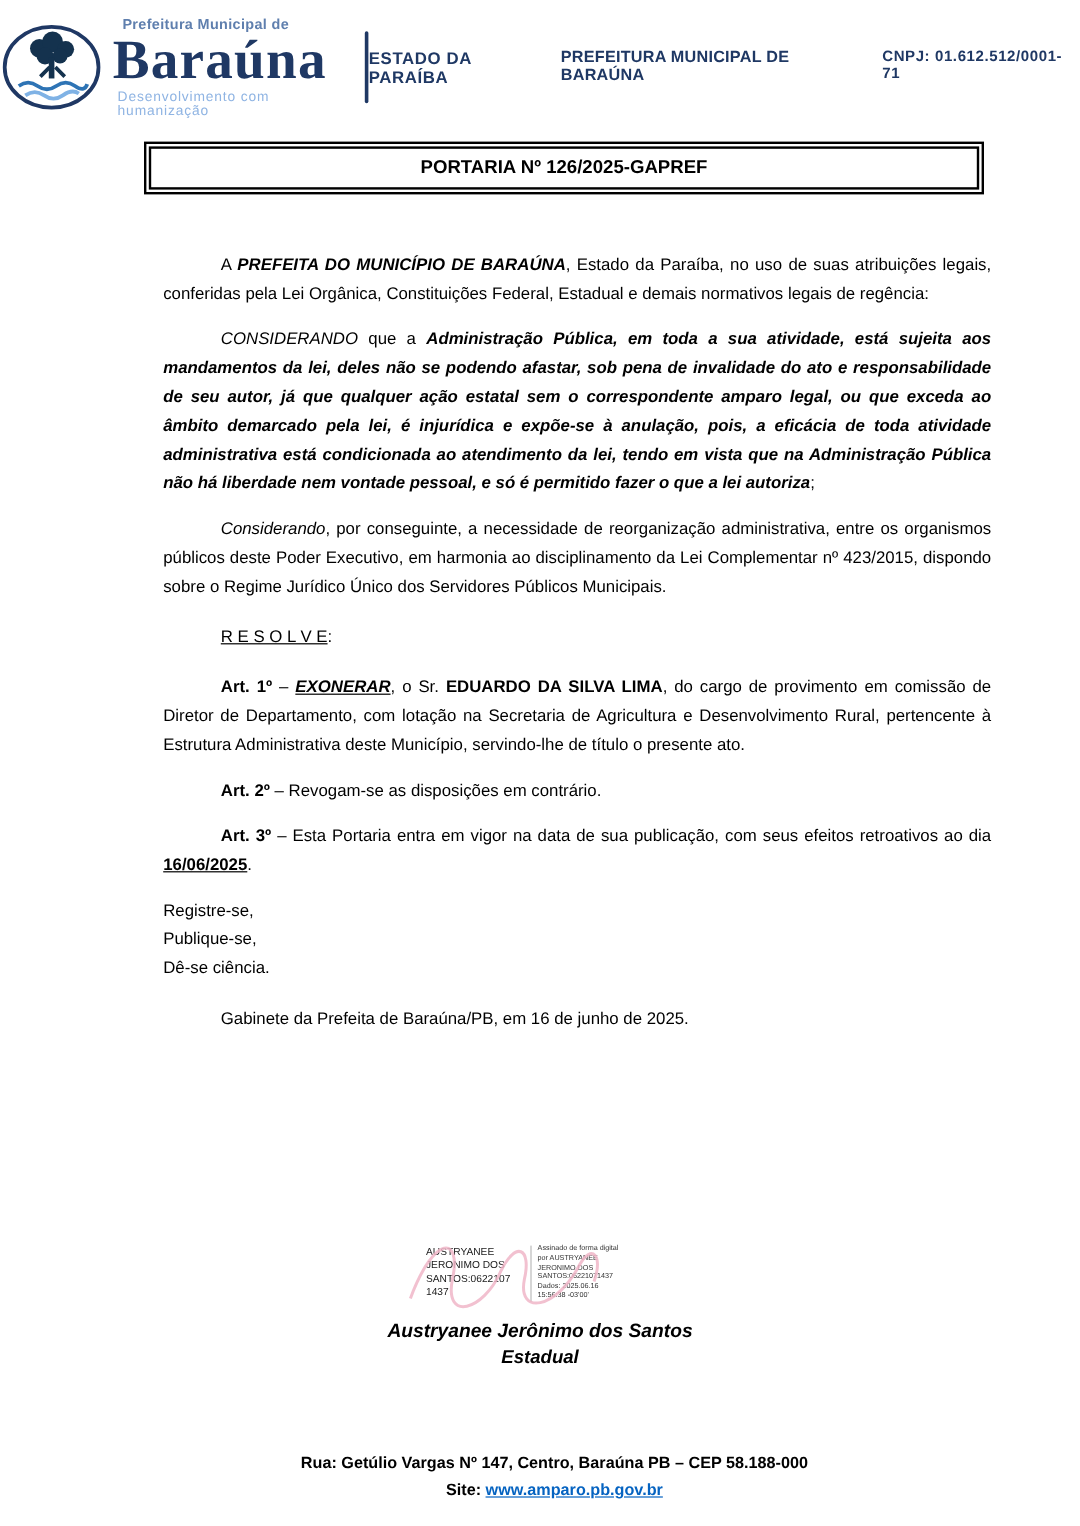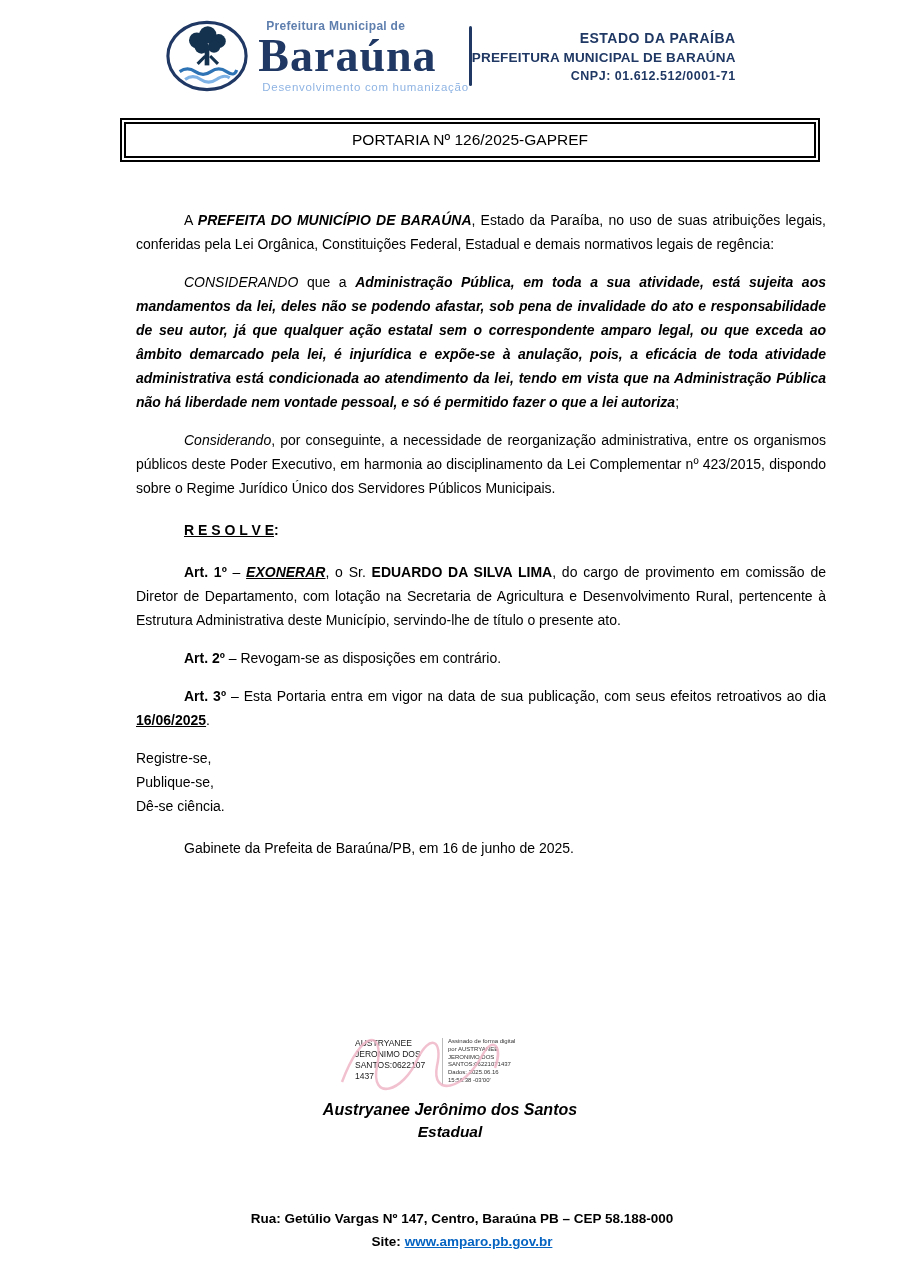--- a/index.html
+++ b/index.html
@@ -7,35 +7,35 @@
         color:#000;font-family:"Liberation Sans",sans-serif;}
   
   .header{display:flex;align-items:center;justify-content:center;padding-top:12px;}
   .logo{display:flex;align-items:center;gap:8px;}
   .emblem{width:86px;height:88px;flex:0 0 auto;}
   .logo-text{display:flex;flex-direction:column;align-items:flex-start;}
   .logo-pre{font-size:12px;color:#5f7fae;font-weight:bold;margin-left:8px;letter-spacing:.3px;}
   .logo-name{font-family:"Liberation Serif",serif;font-size:46px;font-weight:bold;color:#1f3864;line-height:1.02;letter-spacing:1px;}
   .logo-tagline{font-size:11.5px;color:#8fb4e3;letter-spacing:.7px;margin-top:2px;margin-left:4px;}
   .header-divider{width:3px;height:60px;background:#1f3864;border-radius:2px;}
-  .header-info{display:flex;flex-direction:column;align-items:flex-end;gap:4px;color:#1f3864;font-weight:bold;}
+  .header-info{display:flex;flex-direction:row;align-items:flex-start;gap:4px;color:#1f3864;font-weight:bold;}
   .hi1{font-size:14px;letter-spacing:.5px;}
   .hi2{font-size:13.5px;letter-spacing:.2px;}
   .hi3{font-size:12.5px;letter-spacing:.5px;}
   
   .title-box{margin:18px 80px 0 120px;border:2px solid #000;padding:2px;}
-  .title-inner{border:2px solid #000;text-align:center;font-weight:normal;font-size:15.5px;padding:7px 0;}
+  .title-inner{border:2px solid #000;text-align:center;font-weight:bold;font-size:15.5px;padding:7px 0;}
   
   .doc{margin:46px 74px 0 136px;font-size:14px;line-height:24px;}
   .doc p{text-align:justify;text-indent:48px;margin:0 0 14px 0;}
   .b{font-weight:bold;}
   .i{font-style:italic;}
   .bi{font-weight:bold;font-style:italic;}
   .u{text-decoration:underline;}
-  .resolve{margin:18px 0 18px 48px;font-weight:bold;}
+  .resolve{margin:18px 0 18px 48px;font-weight:normal;}
   .plain-line{}
   .gabinete{margin:18px 0 0 48px;}
   
   .sig-area{position:absolute;top:1038px;left:0;right:0;display:flex;flex-direction:column;align-items:center;}
   .digital{position:relative;display:flex;align-items:flex-start;gap:7px;width:190px;}
   .digital-left{font-size:8.5px;line-height:1.3;color:#1a1a1a;white-space:pre-line;width:80px;flex:0 0 auto;}
   .digital-right{font-size:6px;line-height:1.3;color:#333;white-space:pre-line;border-left:1px solid #bbb;padding-left:5px;}
   .squiggle{position:absolute;left:-38px;top:-18px;pointer-events:none;}
   .sig-name{margin-top:16px;font-weight:bold;font-style:italic;font-size:16px;}
   .sig-role{font-weight:bold;font-style:italic;font-size:15.5px;margin-top:4px;}

